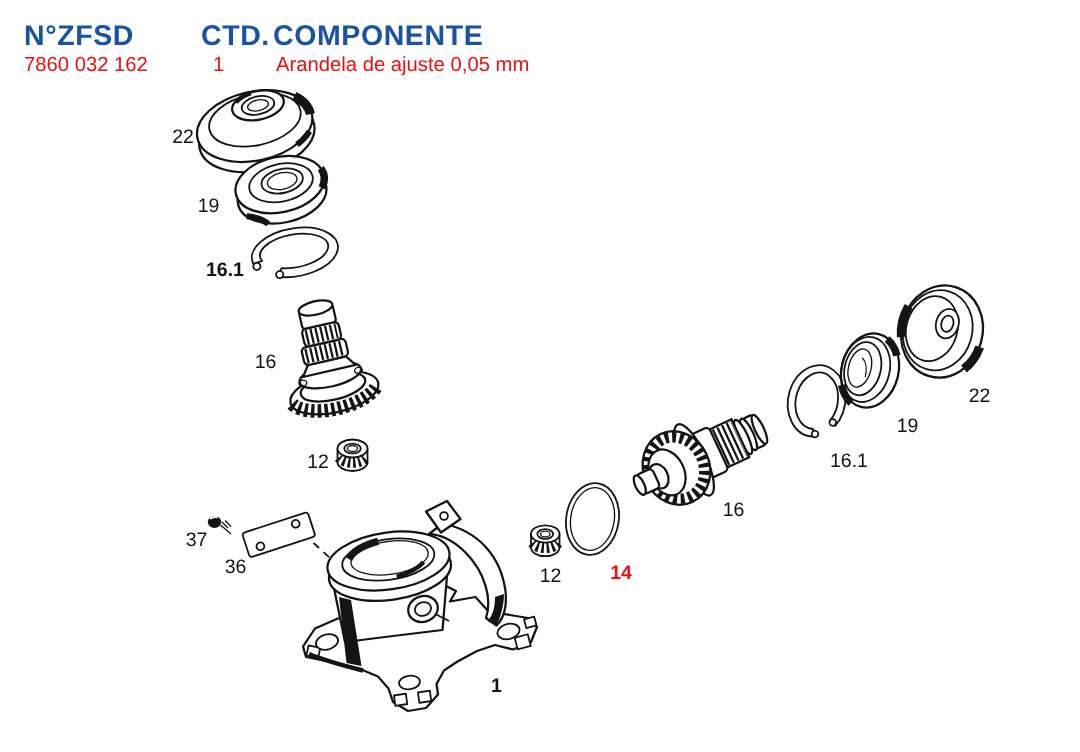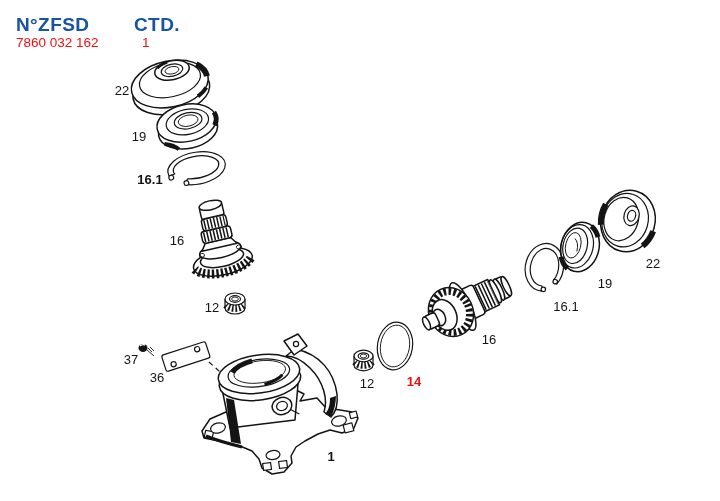--- a/index.html
+++ b/index.html
@@ -32,23 +32,25 @@
   .lbl.b{font-weight:bold;}
   .lbl.red{fill:var(--highlight-text,#ee0f0f);}
 </style>
 </head>
 <body>
 
 <div class="stage">
 
   <span class="cell head hrow c-part">N°ZFSD</span>
   <span class="cell head hrow c-qty">CTD.</span>
+  <span class="cell head hrow c-comp">COMPONENTE</span>
 
   <span class="cell rowtxt vrow r-part">7860 032 162</span>
   <span class="cell rowtxt vrow r-qty">1</span>
+  <span class="cell rowtxt vrow r-comp">Arandela de ajuste 0,05 mm</span>
 
   <svg class="art" width="720" height="501" viewBox="0 0 720 501">
 
     <g transform="rotate(-12 170 85)">
       <ellipse cx="170" cy="91" rx="39" ry="23" class="w"></ellipse>
       <ellipse cx="170" cy="84" rx="39" ry="23" class="w"></ellipse>
       <ellipse cx="171" cy="80" rx="31" ry="17" class="n"></ellipse>
       <ellipse cx="175" cy="71" rx="17.5" ry="9.5" class="w"></ellipse>
       <ellipse cx="175" cy="71" rx="11" ry="6" class="n"></ellipse>
       <ellipse cx="175" cy="71" rx="7" ry="3.6" class="n thin"></ellipse>

